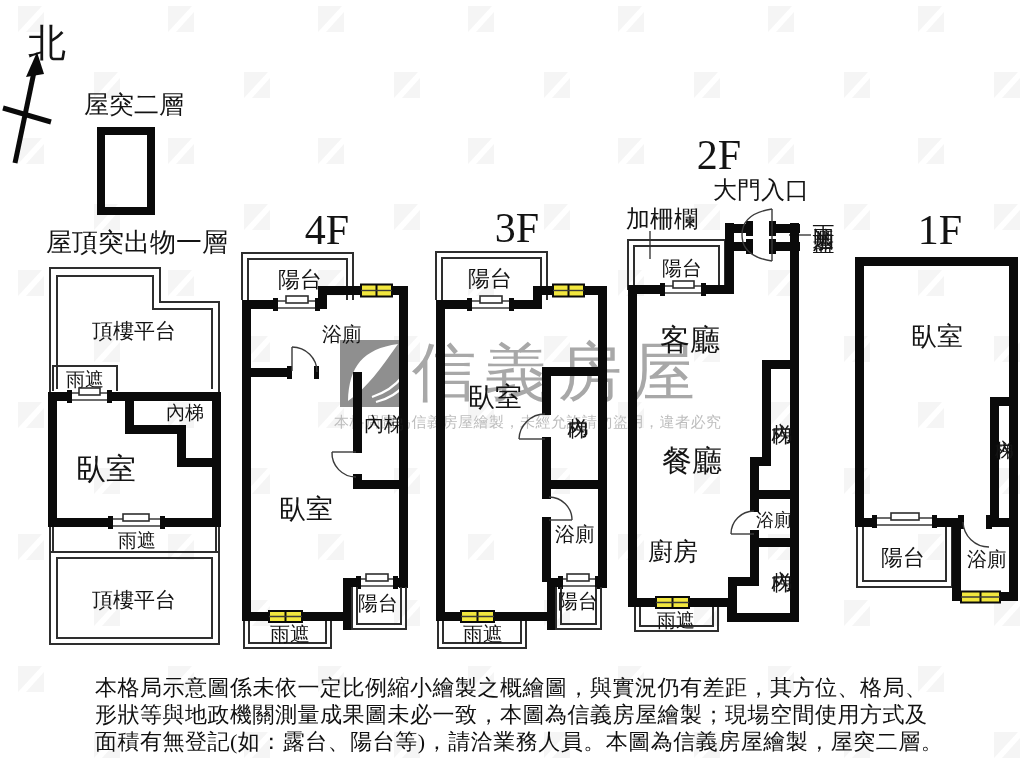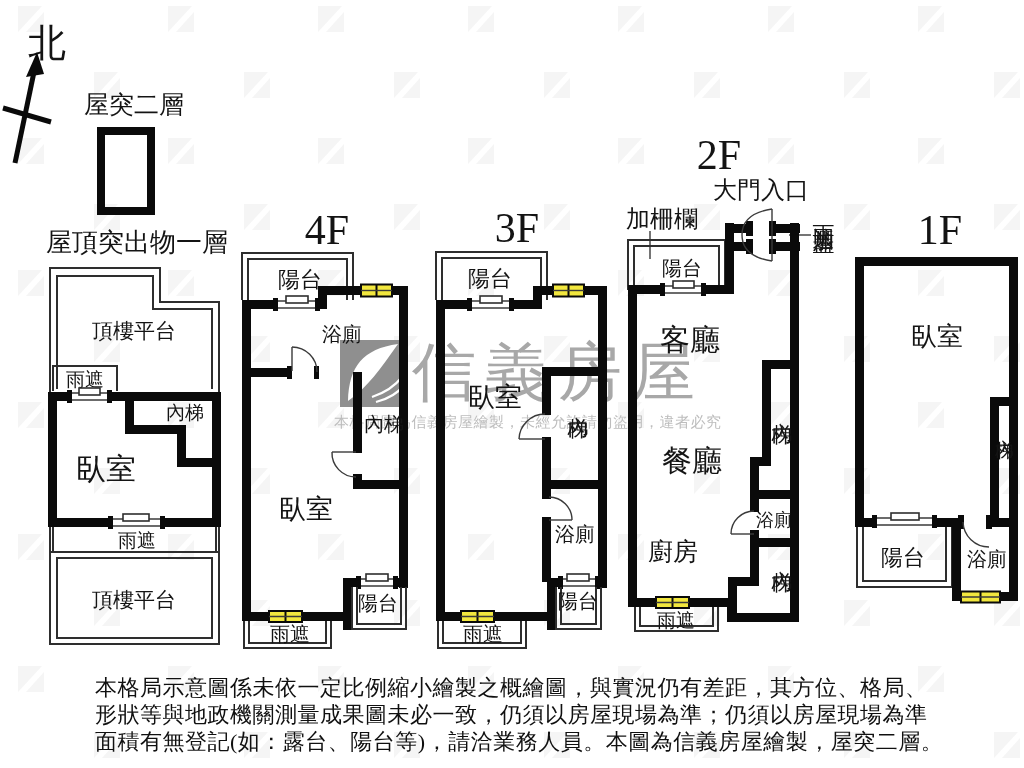--- a/index.html
+++ b/index.html
@@ -369,17 +369,17 @@
       <g>
         <rect class="win" x="961" y="591.5" width="39" height="11" fill="#f2e73e"></rect>
         <line class="win" x1="980.5" y1="591.5" x2="980.5" y2="602.5"></line>
         <line class="hair" x1="961" y1="597" x2="1000" y2="597"></line>
       </g>
     </g>
   </svg>
 
   <div id="disclaimer">
     <div>本格局示意圖係未依一定比例縮小繪製之概繪圖，與實況仍有差距，其方位、格局、</div>
-    <div>形狀等與地政機關測量成果圖未必一致，仍須以房屋現場為準；仍須以房屋現場為準</div>
+    <div>形狀等與地政機關測量成果圖未必一致，本圖為信義房屋繪製；現場空間使用方式及</div>
     <div>面積有無登記(如：露台、陽台等)，請洽業務人員。本圖為信義房屋繪製，屋突二層。</div>
   </div>
 
 </div>
 
 </body></html>

